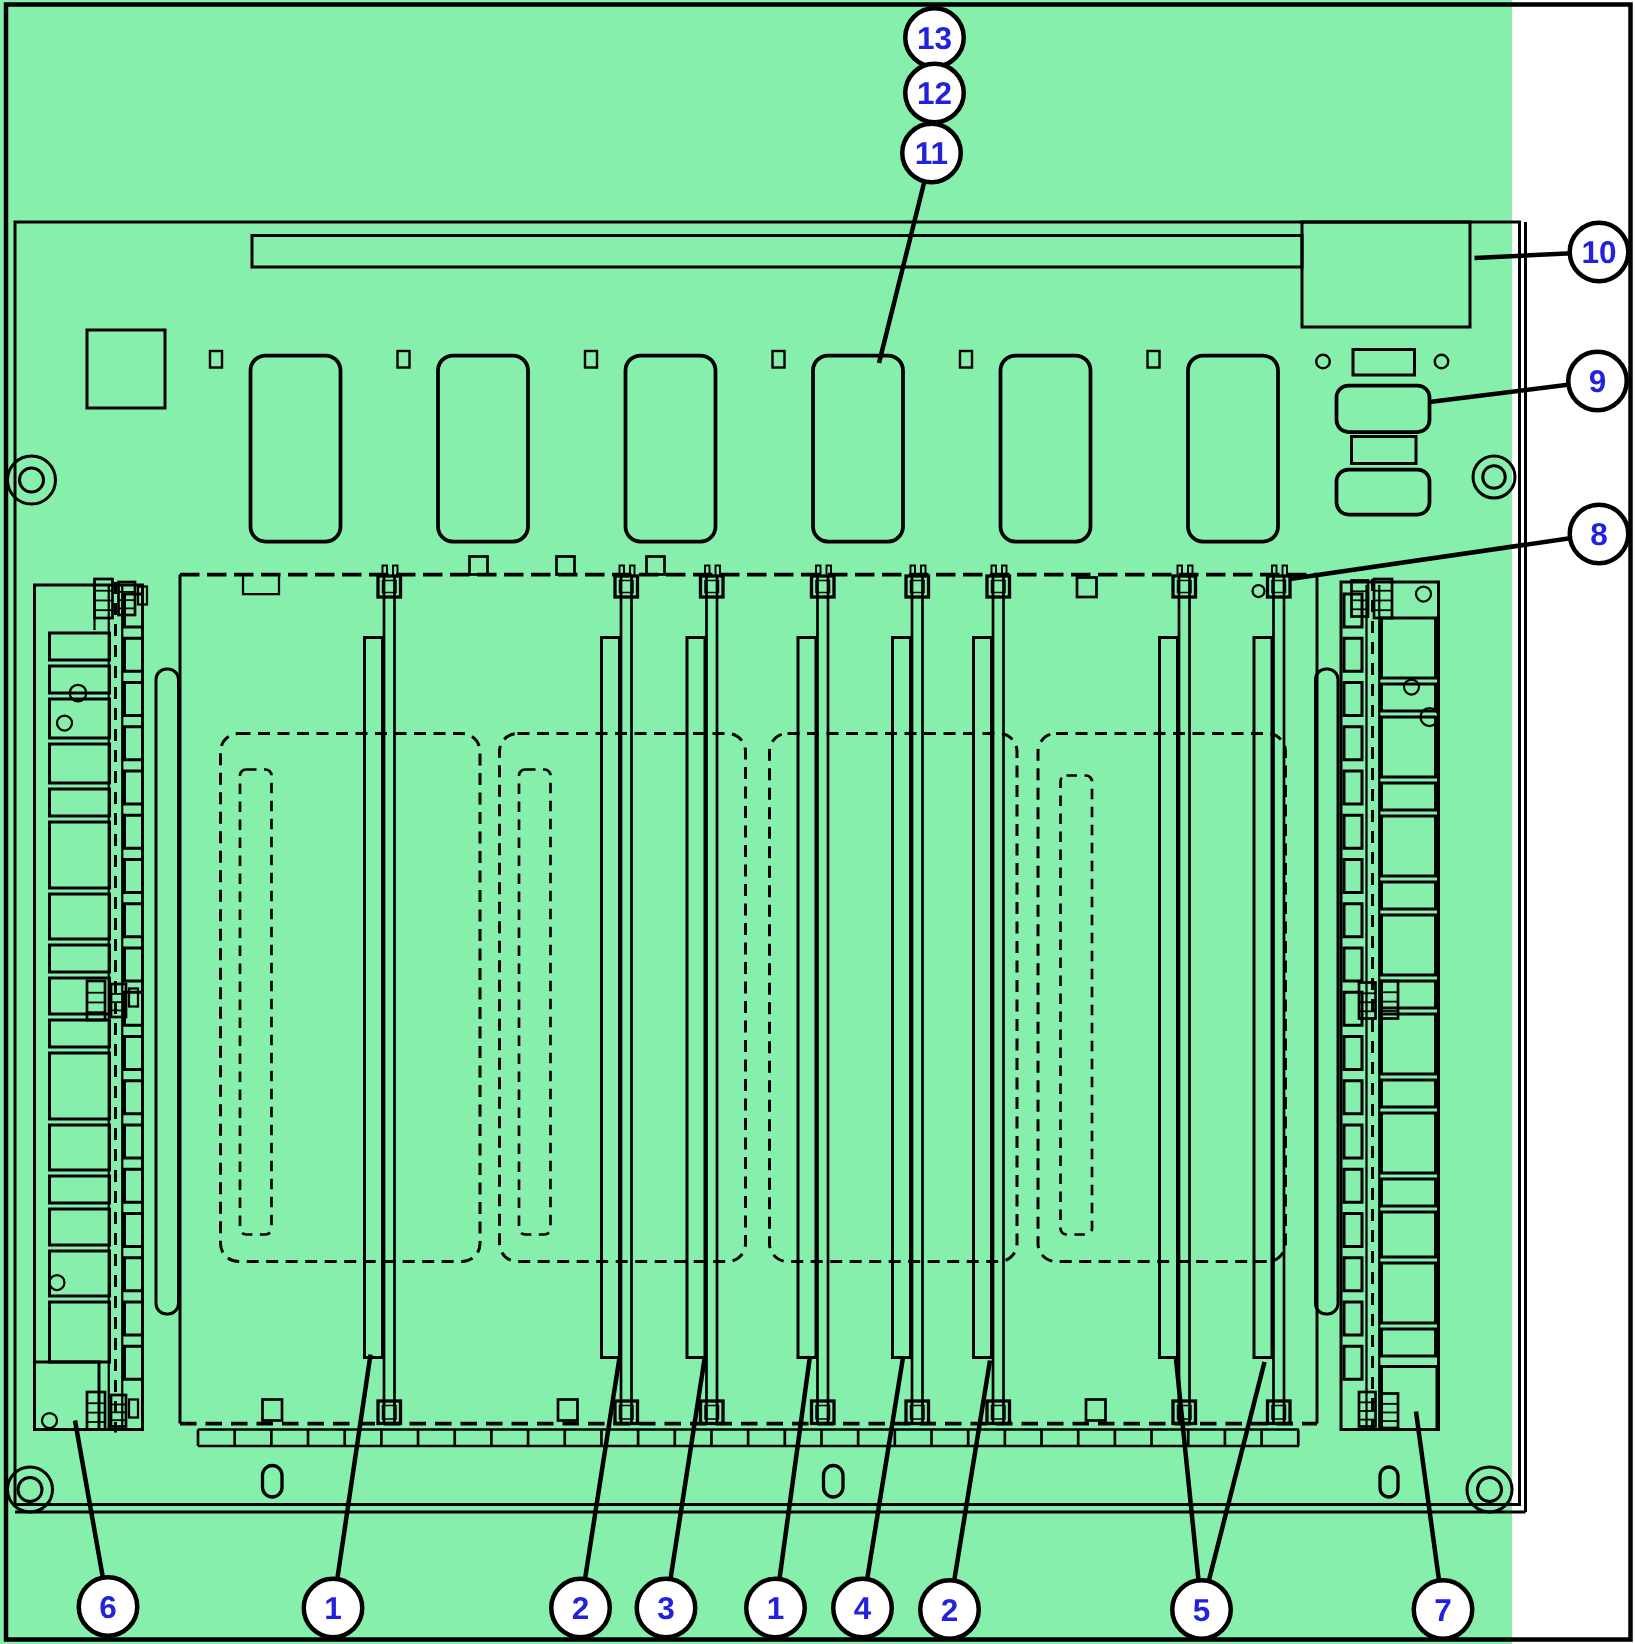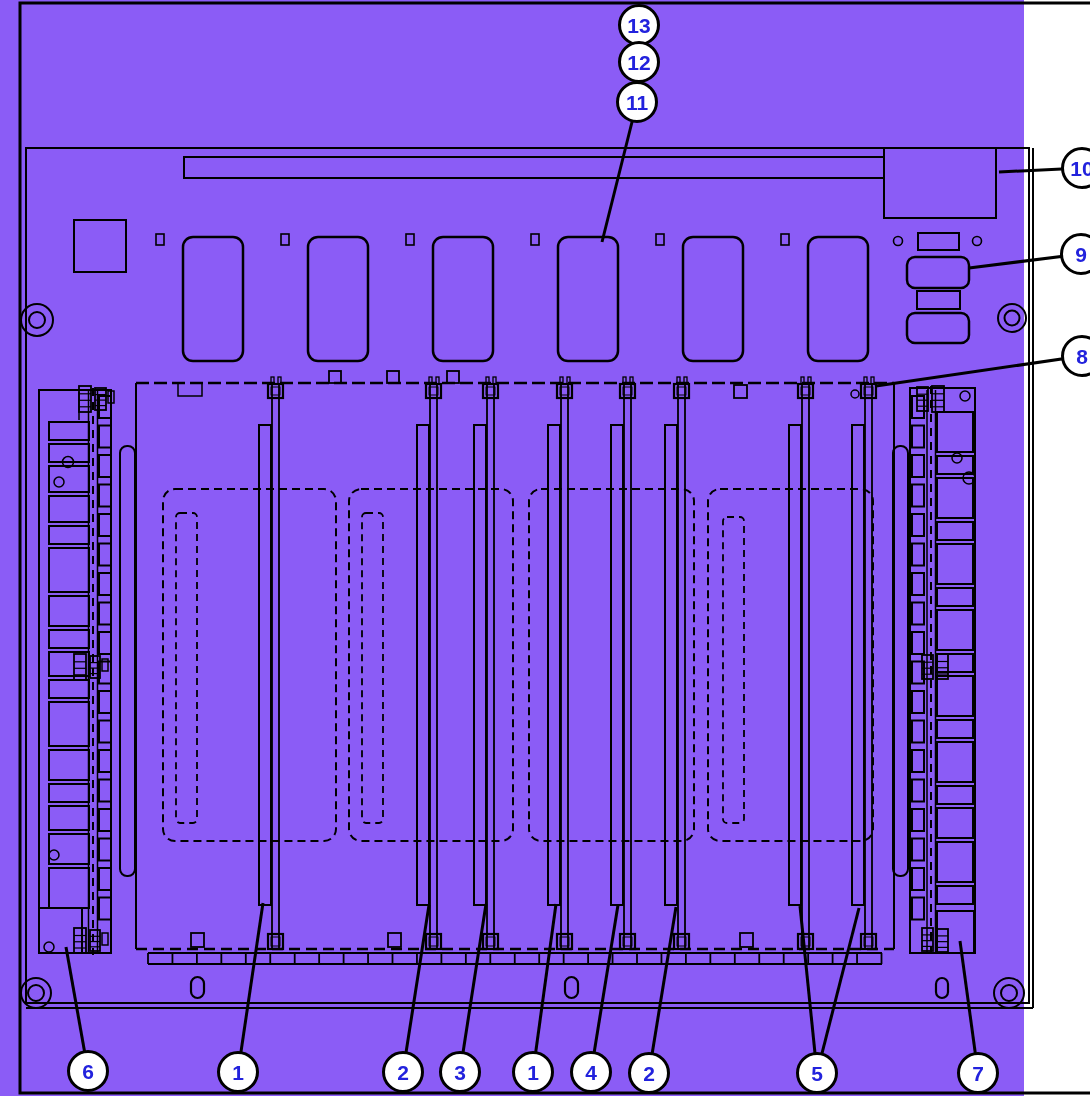--- a/index.html
+++ b/index.html
@@ -1,16 +1,16 @@
 <!DOCTYPE html>
 <html><head>
 <meta charset="utf-8">
 <style>
   html,body{margin:0;padding:0;background:#ffffff;}
-  #stage{width:1008px;height:1096px;position:relative;background:#8b5cf6;padding-left:16px;}
+  #stage{width:1008px;height:1096px;position:relative;background:#86efac;}
   svg{display:block;}
   text{font-family:"Liberation Sans", sans-serif;}
 </style>
 </head>
 <body>
 
 <div id="stage">
   <svg id="diagram" width="1090" height="1096" viewBox="0 0 1090 1096">
       <g>
         <rect x="4" y="3" width="1083" height="1090" fill="none" stroke="#000000" stroke-width="3"></rect>

